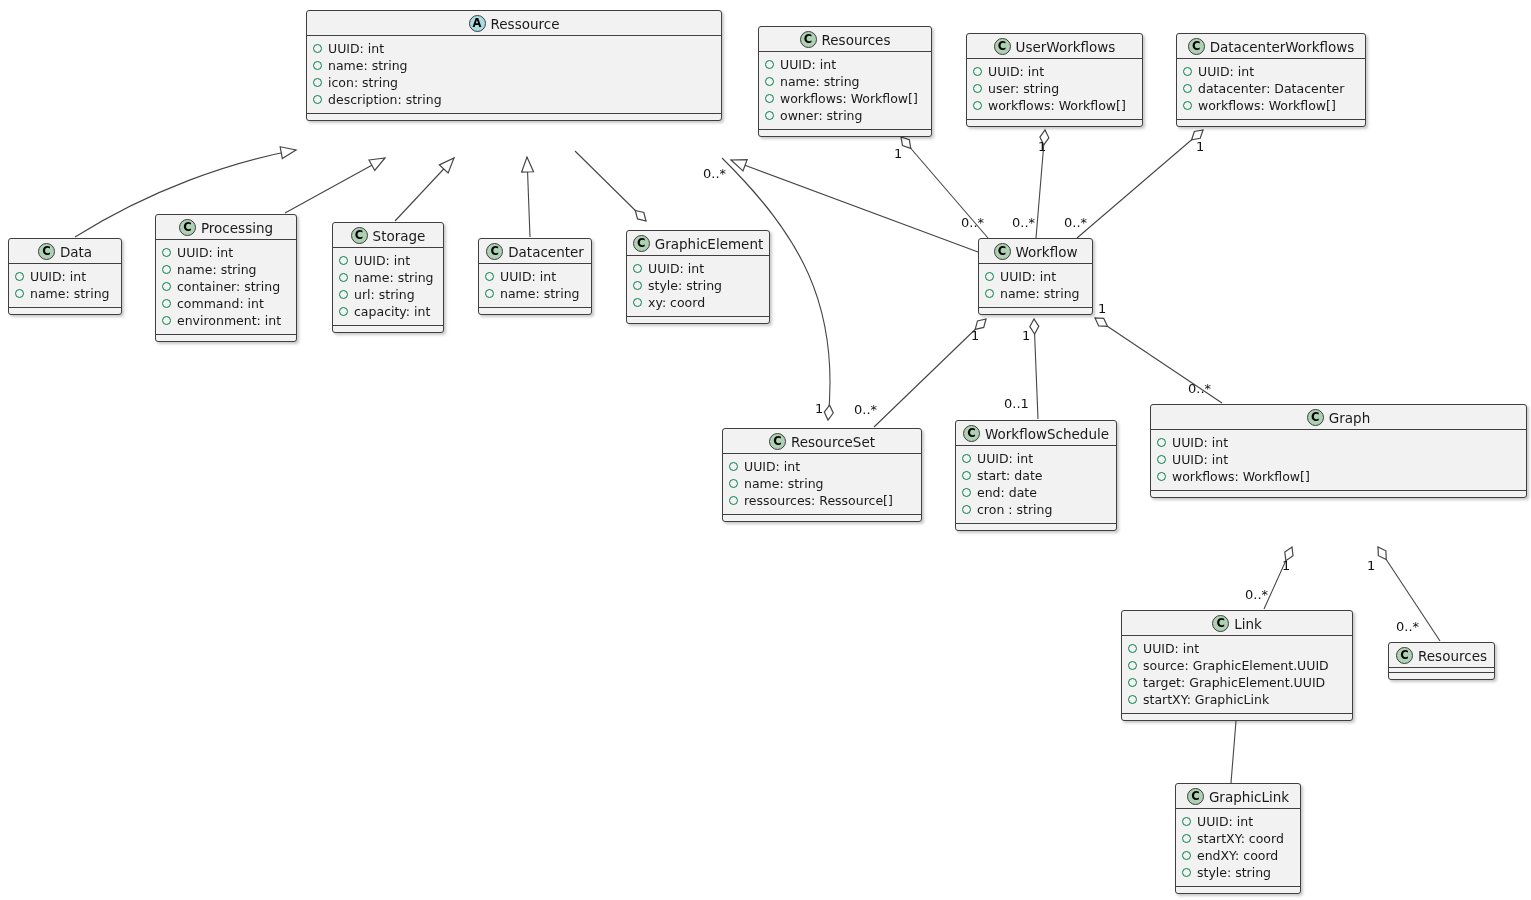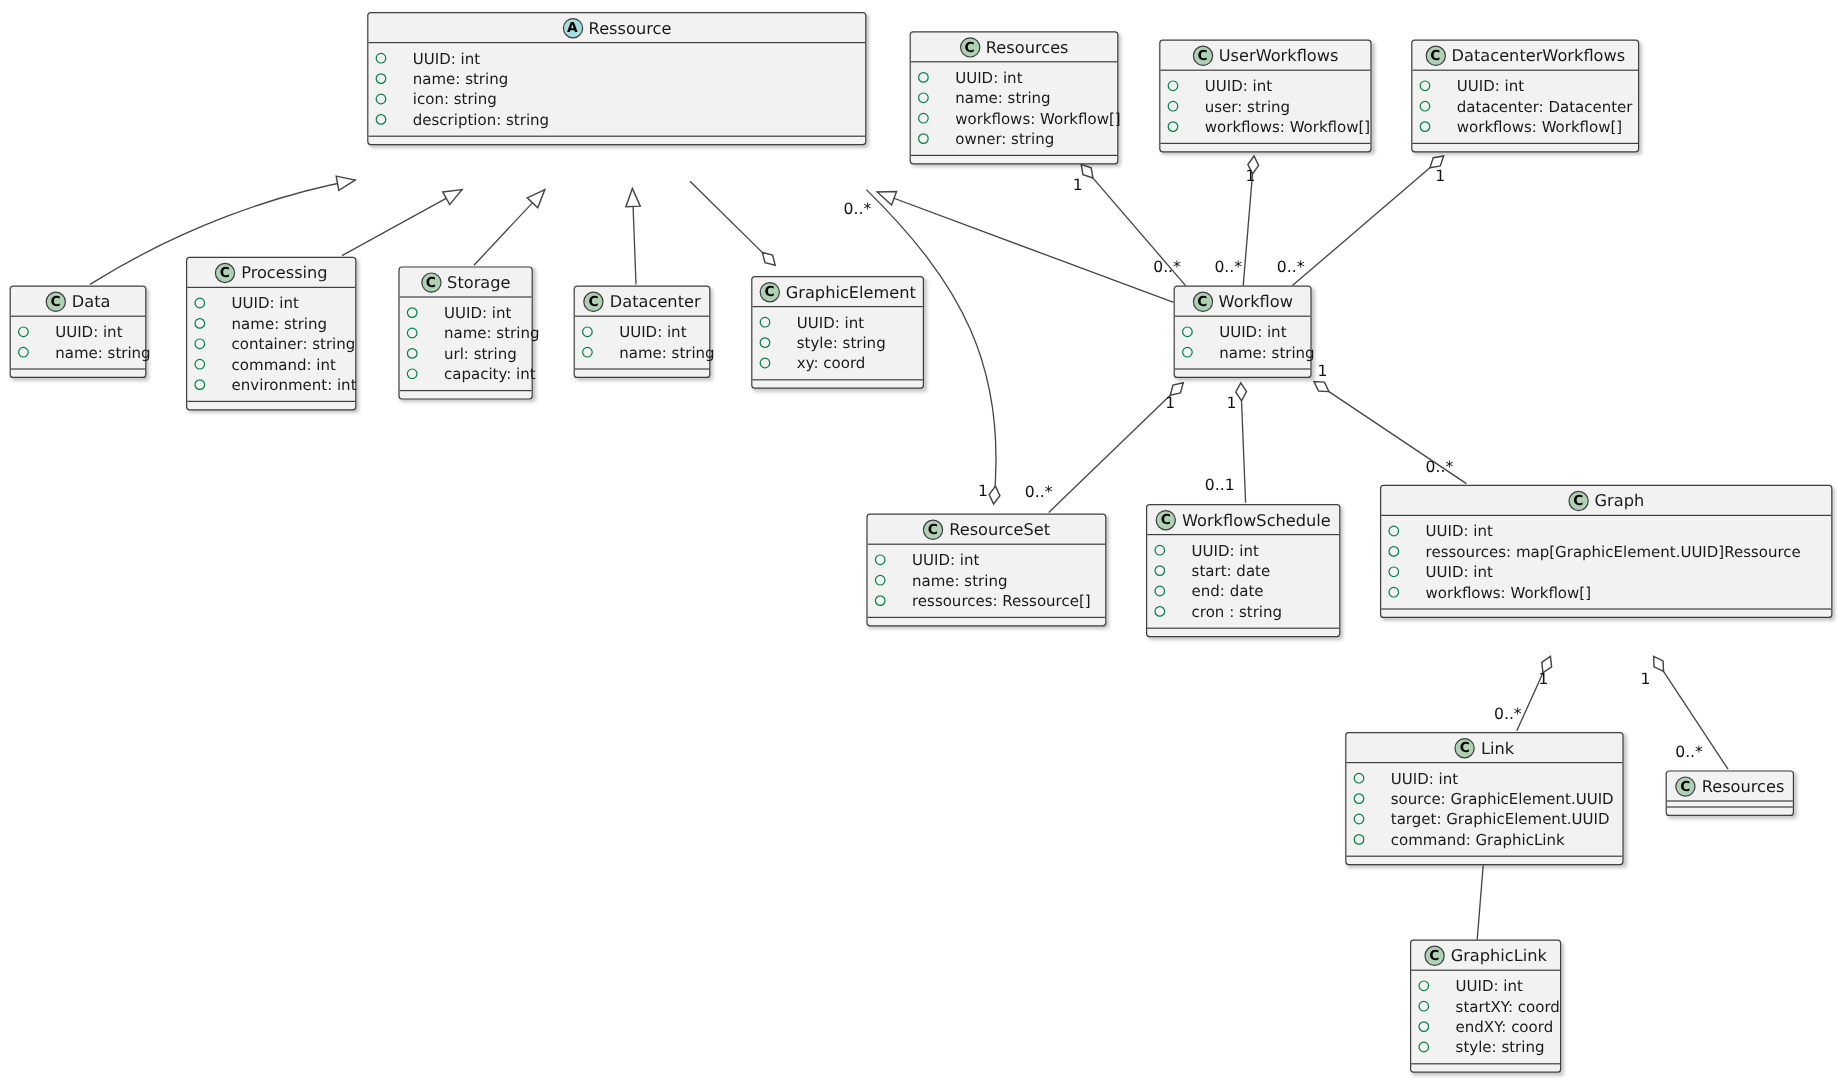--- a/index.html
+++ b/index.html
@@ -15,21 +15,21 @@
              padding:4px 8px 3px 8px;border-bottom:1px solid #3f3f3f;
              font-size:13.5px;white-space:nowrap;}
   .uml-title.abstract .title-text{}
   .spot{width:17px;height:17px;border-radius:50%;flex:0 0 auto;
         display:flex;align-items:center;justify-content:center;
         font-weight:bold;font-size:11.5px;line-height:1;color:#000;
         border:1px solid #3d3d3d;box-sizing:border-box;}
   .spot-c{background:#ADD1B2;}
   .spot-a{background:#A9DCDF;}
   .uml-attrs{padding:4px 6px 5px 6px;border-bottom:1px solid #3f3f3f;min-height:3px;}
-  .attr{display:flex;align-items:center;gap:22px;font-size:12.5px;
+  .attr{display:flex;align-items:center;gap:6px;font-size:12.5px;
         line-height:17px;white-space:nowrap;}
   .dot{width:7px;height:7px;border-radius:50%;border:1.5px solid #038048;
        flex:0 0 auto;box-sizing:content-box;background:transparent;}
   .uml-bottom{height:6px;}
 </style>
 </head>
 <body>
 
 <div id="canvas">
 
@@ -363,24 +363,20 @@
       <span class="spot spot-c">C</span>
       <span class="title-text">Graph</span>
     </div>
     <div class="uml-attrs">
       <div class="attr">
           <span class="dot"></span>
           <span>UUID: int</span>
         </div>
       <div class="attr">
           <span class="dot"></span>
-          <span>ressources: map[GraphicElement.UUID]Ressource</span>
-        </div>
-      <div class="attr">
-          <span class="dot"></span>
           <span>UUID: int</span>
         </div>
       <div class="attr">
           <span class="dot"></span>
           <span>workflows: Workflow[]</span>
         </div>
     </div>
     <div class="uml-bottom"></div>
   </div>
 
@@ -397,21 +393,21 @@
       <div class="attr">
           <span class="dot"></span>
           <span>source: GraphicElement.UUID</span>
         </div>
       <div class="attr">
           <span class="dot"></span>
           <span>target: GraphicElement.UUID</span>
         </div>
       <div class="attr">
           <span class="dot"></span>
-          <span>command: GraphicLink</span>
+          <span>startXY: GraphicLink</span>
         </div>
     </div>
     <div class="uml-bottom"></div>
   </div>
 
   <div class="uml-class" style="left:1388px;top:642px;width:105px;">
     <div class="uml-title">
       <span class="spot spot-c">C</span>
       <span class="title-text">Resources</span>
     </div>

